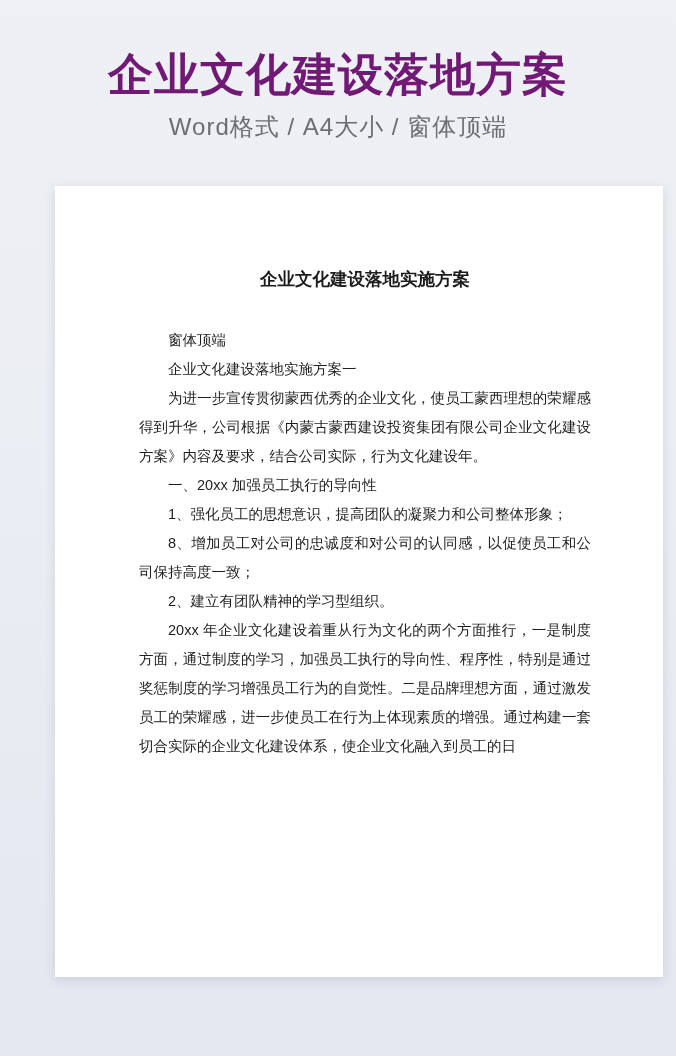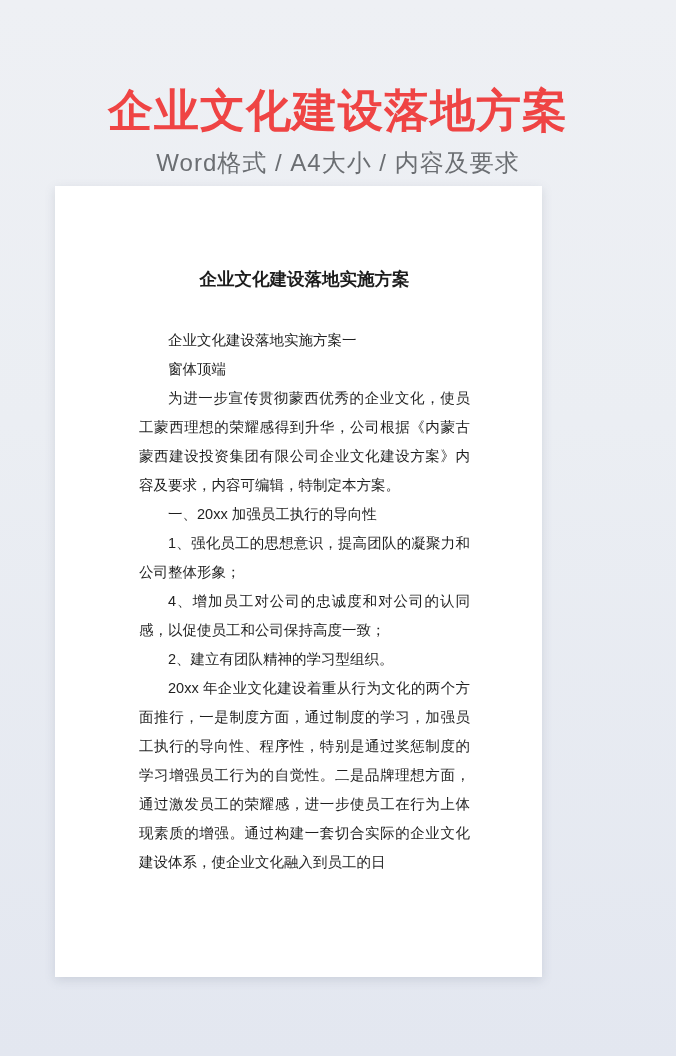--- a/index.html
+++ b/index.html
@@ -10,40 +10,40 @@
     overflow: hidden;
     font-family: "Liberation Sans", sans-serif;
     background: linear-gradient(180deg, #eef0f4 0%, #ebeef3 40%, #e3e7f0 100%);
   }
   .header {
     position: absolute;
     top: 0; left: 0; right: 0;
     text-align: center;
   }
   .header-title {
-    margin-top: 84px;
+    margin-top: 48px;
     font-size: 45px;
     line-height: 54px;
     font-weight: bold;
-    color: #ef4444;
+    color: #701a75;
     letter-spacing: 1px;
   }
   .header-subtitle {
     margin-top: 10px;
     font-size: 24px;
     line-height: 30px;
     font-weight: normal;
     color: #6b6e72;
     letter-spacing: 1px;
   }
   .page {
     position: absolute;
     left: 55px;
     top: 186px;
-    width: 487px;
+    width: 608px;
     height: 791px;
     background: #ffffff;
     box-shadow: 0 3px 10px rgba(90, 100, 120, 0.18);
     box-sizing: border-box;
     padding: 80px 72px 0 84px;
   }
   .doc-title {
     font-size: 17.5px;
     line-height: 26px;
     font-weight: bold;
@@ -59,28 +59,28 @@
     text-indent: 2em;
     text-align: justify;
     font-weight: normal;
   }
 </style>
 </head>
 <body>
 
 <div class="header">
   <div class="header-title">企业文化建设落地方案</div>
-  <div class="header-subtitle">Word格式 / A4大小 / 内容及要求</div>
+  <div class="header-subtitle">Word格式 / A4大小 / 窗体顶端</div>
 </div>
 
 <div class="page">
   <h1 class="doc-title">企业文化建设落地实施方案</h1>
   <div class="doc-body">
+      <p>窗体顶端</p>
       <p>企业文化建设落地实施方案一</p>
-      <p>窗体顶端</p>
-      <p>为进一步宣传贯彻蒙西优秀的企业文化，使员工蒙西理想的荣耀感得到升华，公司根据《内蒙古蒙西建设投资集团有限公司企业文化建设方案》内容及要求，内容可编辑，特制定本方案。</p>
+      <p>为进一步宣传贯彻蒙西优秀的企业文化，使员工蒙西理想的荣耀感得到升华，公司根据《内蒙古蒙西建设投资集团有限公司企业文化建设方案》内容及要求，结合公司实际，行为文化建设年。</p>
       <p>一、20xx 加强员工执行的导向性</p>
       <p>1、强化员工的思想意识，提高团队的凝聚力和公司整体形象；</p>
-      <p>4、增加员工对公司的忠诚度和对公司的认同感，以促使员工和公司保持高度一致；</p>
+      <p>8、增加员工对公司的忠诚度和对公司的认同感，以促使员工和公司保持高度一致；</p>
       <p>2、建立有团队精神的学习型组织。</p>
       <p>20xx 年企业文化建设着重从行为文化的两个方面推行，一是制度方面，通过制度的学习，加强员工执行的导向性、程序性，特别是通过奖惩制度的学习增强员工行为的自觉性。二是品牌理想方面，通过激发员工的荣耀感，进一步使员工在行为上体现素质的增强。通过构建一套切合实际的企业文化建设体系，使企业文化融入到员工的日</p>
     </div>
 </div>
 
 </body></html>

